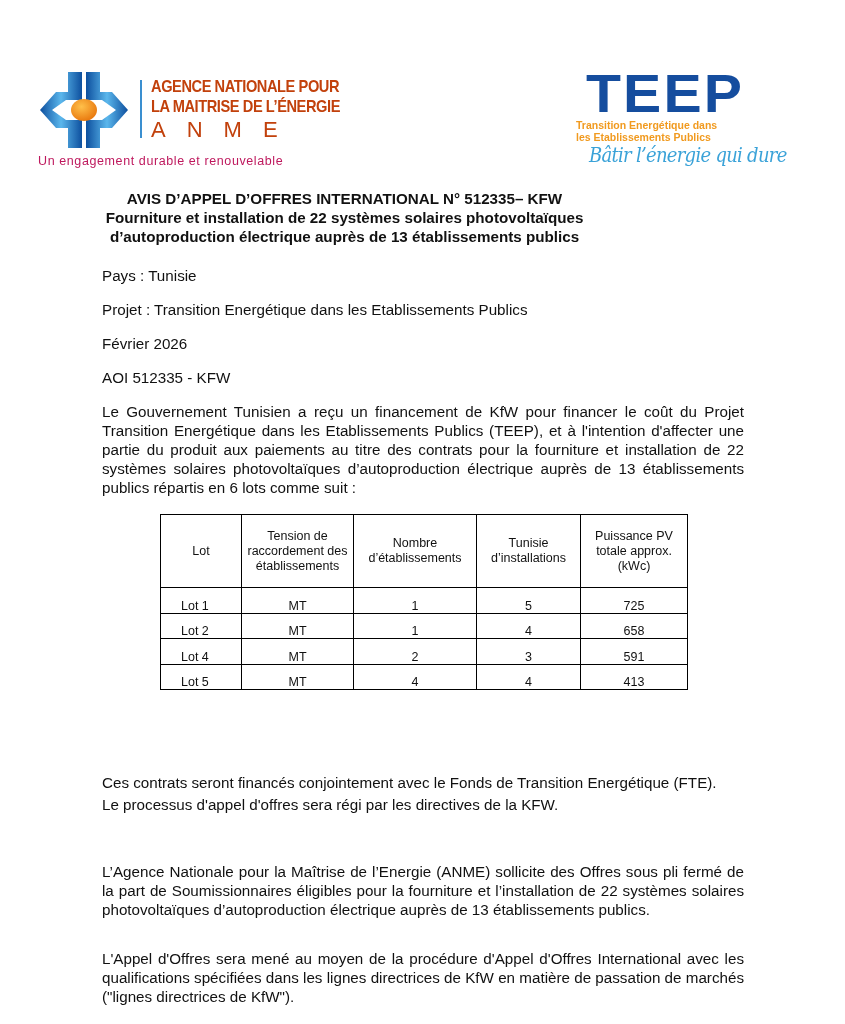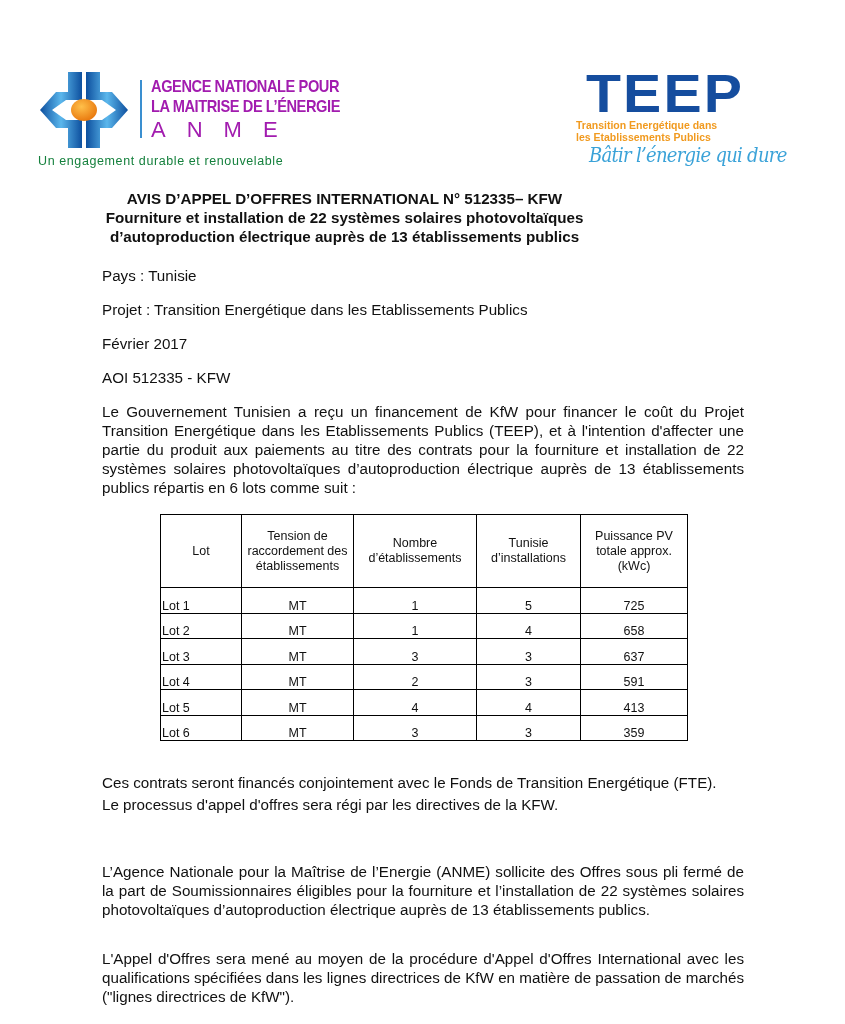--- a/index.html
+++ b/index.html
@@ -3,43 +3,43 @@
   <meta charset="utf-8">
   <style>
     html, body { margin: 0; padding: 0; background: #ffffff; }
     body { width: 845px; height: 1024px; position: relative; overflow: hidden;
            font-family: "Liberation Sans", sans-serif; color: #111; }
     .abs { position: absolute; }
 
     
     .anme-emblem { left: 38px; top: 70px; width: 92px; height: 80px; }
     .anme-divider { left: 140px; top: 80px; width: 2px; height: 58px; background: #3a8fd0; }
-    .anme-text { left: 151px; top: 77px; color: #a21caf; font-family: "Liberation Sans", sans-serif; }
+    .anme-text { left: 151px; top: 77px; color: #c2410c; font-family: "Liberation Sans", sans-serif; }
     .anme-line { font-size: 17px; font-weight: bold; line-height: 20px; letter-spacing: -0.5px; transform: scaleX(0.86); transform-origin: left; white-space: nowrap; }
     .anme-acronym { font-size: 22px; letter-spacing: 21px; line-height: 24px; margin-top: 1px; font-weight: normal; }
-    .anme-tagline { left: 38px; top: 154px; font-size: 12.5px; color: #15803d; letter-spacing: 0.6px; white-space: nowrap; }
+    .anme-tagline { left: 38px; top: 154px; font-size: 12.5px; color: #be185d; letter-spacing: 0.6px; white-space: nowrap; }
 
     
     .teep-word { left: 586px; top: 66px; font-size: 54px; font-weight: bold; color: #154d9e; letter-spacing: 2px; line-height: 54px; transform: scaleX(1.06); transform-origin: left; }
     .teep-sub { left: 576px; top: 119px; color: #f19a1f; font-size: 10.5px; font-weight: bold; line-height: 12px; white-space: nowrap; }
     .teep-slogan { left: 589px; top: 143px; color: #3aa2d8; font-size: 20px; font-style: italic; font-family: "DejaVu Serif", serif; white-space: nowrap; letter-spacing: -0.8px; transform: scaleX(0.9); transform-origin: left; }
 
     
     .title-block { left: 0; top: 189px; width: 689px; text-align: center; font-weight: bold; font-size: 15.2px; line-height: 19px; }
 
     
     .meta { left: 102px; font-size: 15.2px; line-height: 19px; white-space: nowrap; }
     .para { left: 102px; width: 642px; font-size: 15.2px; line-height: 19px; text-align: justify; }
 
     
     .lots-table { left: 160px; top: 514px; border-collapse: collapse; font-size: 12.5px; }
     .lots-table th, .lots-table td { border: 1px solid #000; padding: 0 4px; font-weight: normal; }
     .lots-table th { height: 72px; text-align: center; line-height: 15px; vertical-align: middle; }
     .lots-table td { height: 24.5px; text-align: center; vertical-align: bottom; padding-bottom: 0; }
-    .lots-table td.lot { text-align: left; padding-left: 1px; }
+    .lots-table td.lot { text-align: left; padding-left: 20px; }
     .col1 { width: 72px; } .col2 { width: 103px; } .col3 { width: 114px; } .col4 { width: 95px; } .col5 { width: 98px; }
   </style>
 </head>
 <body>
 
 <div class="abs anme-emblem">
   <svg width="92" height="80" viewBox="0 0 92 80">
     <defs>
       <linearGradient id="bl" x1="0" x2="1" y1="0" y2="0">
         <stop offset="0" stop-color="#0d4f9e"></stop>
@@ -72,21 +72,21 @@
 <div class="abs teep-slogan">Bâtir l’énergie qui dure</div>
 
 <div class="abs title-block">
   <div>AVIS D’APPEL D’OFFRES INTERNATIONAL N° 512335– KFW</div>
   <div>Fourniture et installation de 22 systèmes solaires photovoltaïques</div>
   <div>d’autoproduction électrique auprès de 13 établissements publics</div>
 </div>
 
 <div class="abs meta" style="top:266px">Pays : Tunisie</div>
 <div class="abs meta" style="top:300px">Projet : Transition Energétique dans les Etablissements Publics</div>
-<div class="abs meta" style="top:334px">Février 2017</div>
+<div class="abs meta" style="top:334px">Février 2026</div>
 <div class="abs meta" style="top:368px">AOI 512335 - KFW</div>
 
 <div class="abs para" style="top:402px">Le Gouvernement Tunisien a reçu un financement de KfW pour financer le coût du Projet Transition Energétique dans les Etablissements Publics (TEEP), et à l'intention d'affecter une partie du produit aux paiements au titre des contrats pour la fourniture et installation de 22 systèmes solaires photovoltaïques d’autoproduction électrique auprès de 13 établissements publics répartis en 6 lots comme suit :</div>
 
 <table class="abs lots-table">
   <thead>
     <tr>
       <th class="col1">Lot</th>
       <th class="col2">Tension de raccordement des établissements</th>
       <th class="col3">Nombre d’établissements</th>
@@ -103,46 +103,32 @@
       <td>725</td>
     </tr>
     <tr>
       <td class="lot">Lot 2</td>
       <td>MT</td>
       <td>1</td>
       <td>4</td>
       <td>658</td>
     </tr>
     <tr>
-      <td class="lot">Lot 3</td>
-      <td>MT</td>
-      <td>3</td>
-      <td>3</td>
-      <td>637</td>
-    </tr>
-    <tr>
       <td class="lot">Lot 4</td>
       <td>MT</td>
       <td>2</td>
       <td>3</td>
       <td>591</td>
     </tr>
     <tr>
       <td class="lot">Lot 5</td>
       <td>MT</td>
       <td>4</td>
       <td>4</td>
       <td>413</td>
     </tr>
-    <tr>
-      <td class="lot">Lot 6</td>
-      <td>MT</td>
-      <td>3</td>
-      <td>3</td>
-      <td>359</td>
-    </tr>
   </tbody>
 </table>
 
 <div class="abs para" style="top:773px">Ces contrats seront financés conjointement avec le Fonds de Transition Energétique (FTE).</div>
 <div class="abs para" style="top:795px">Le processus d'appel d'offres sera régi par les directives de la KFW.</div>
 <div class="abs para" style="top:862px">L’Agence Nationale pour la Maîtrise de l’Energie (ANME) sollicite des Offres sous pli fermé de la part de Soumissionnaires éligibles pour la fourniture et l’installation de 22 systèmes solaires photovoltaïques d’autoproduction électrique auprès de 13 établissements publics.</div>
 <div class="abs para" style="top:949px">L'Appel d'Offres sera mené au moyen de la procédure d'Appel d'Offres International avec les qualifications spécifiées dans les lignes directrices de KfW en matière de passation de marchés ("lignes directrices de KfW").</div>
 
 </body></html>

